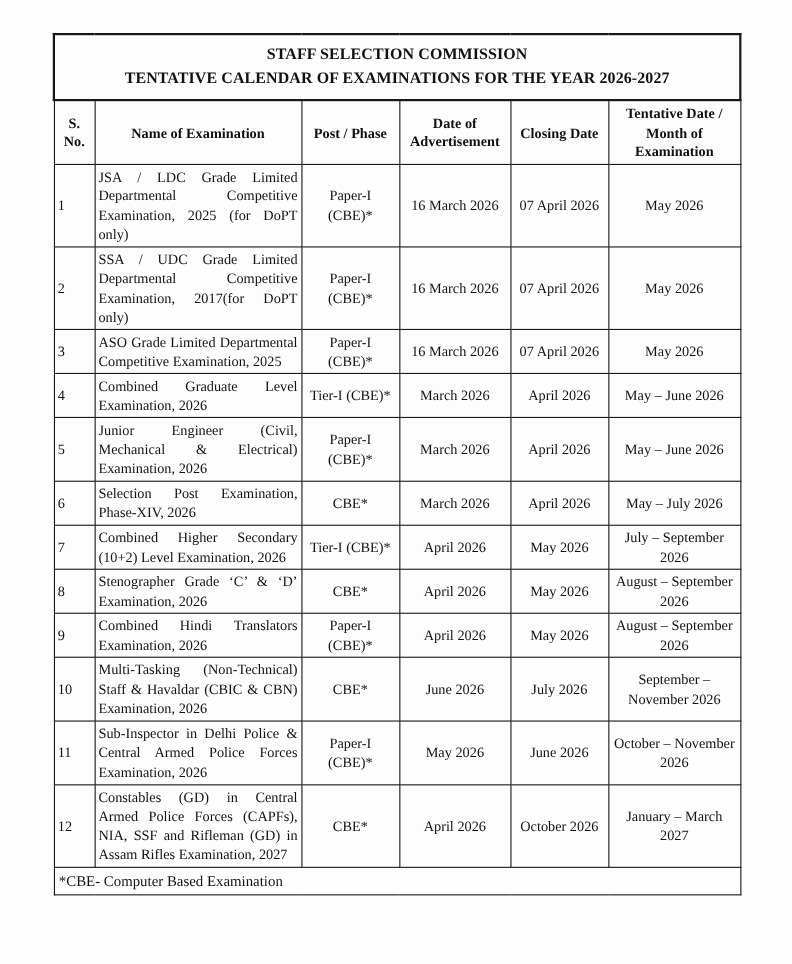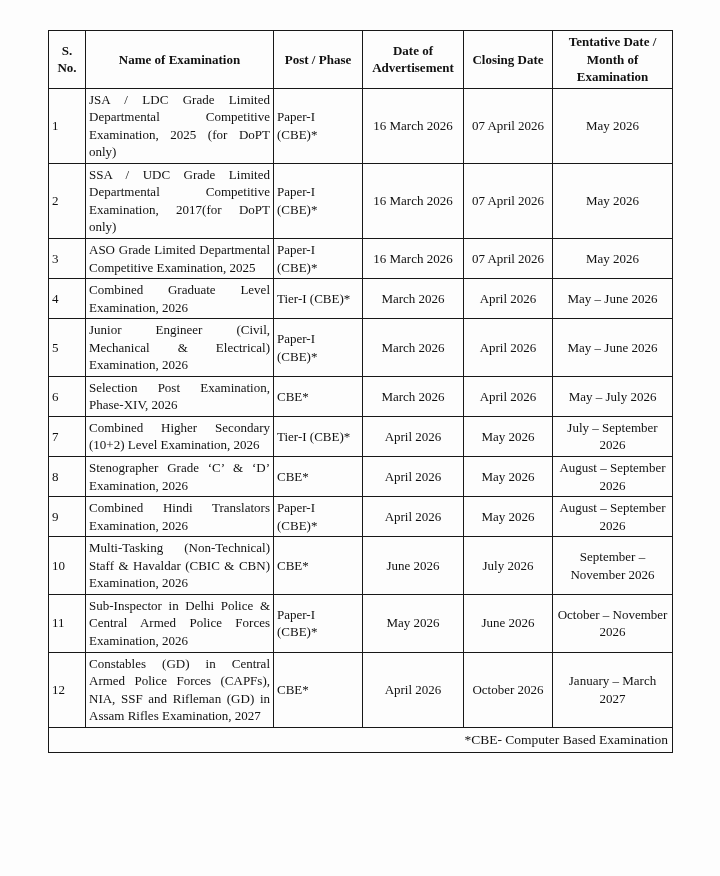--- a/index.html
+++ b/index.html
@@ -41,25 +41,25 @@
     letter-spacing: 0.1px;
   }
   tr.header-row th {
     font-weight: bold;
     text-align: center;
     height: 57px;
     padding: 2px 2px;
   }
   td.c-sno   { text-align: left; padding-left: 3px; }
   td.c-name  { text-align: justify; padding: 2px 2px 2px 3px; margin-left: 35px; }
-  td.c-tier  { white-space: pre-line; padding: 2px 1px; }
+  td.c-tier  { text-align: center; white-space: pre-line; padding: 2px 1px; }
   td.c-adv, td.c-close, td.c-tent { text-align: center; padding: 2px 2px; margin-left: 38px; }
   tr.header-row th.h-sno { text-align: center; padding: 2px 3px; }
   tfoot td.footnote {
-    text-align: right;
+    text-align: left;
     font-size: 13.5px;
     padding: 3px 4px;
     height: 25px;
   }
   
   tbody tr { height: 38px; }
 </style>
 </head>
 <body>
 
@@ -67,20 +67,26 @@
   <table class="cal-table">
     <colgroup>
       <col style="width:37px">
       <col style="width:188px">
       <col style="width:89px">
       <col style="width:101px">
       <col style="width:89px">
       <col style="width:120px">
     </colgroup>
     <thead>
+      <tr class="title-row">
+        <th colspan="6">
+          <div class="title-line">STAFF SELECTION COMMISSION</div>
+          <div class="title-line">TENTATIVE CALENDAR OF EXAMINATIONS FOR THE YEAR 2026-2027</div>
+        </th>
+      </tr>
       <tr class="header-row">
         <th class="h-sno">S. No.</th>
         <th class="h-name">Name of Examination</th>
         <th class="h-tier">Post / Phase</th>
         <th class="h-adv">Date of Advertisement</th>
         <th class="h-close">Closing Date</th>
         <th class="h-tent">Tentative Date / Month of Examination</th>
       </tr>
     </thead>
     <tbody id="rows-body">

